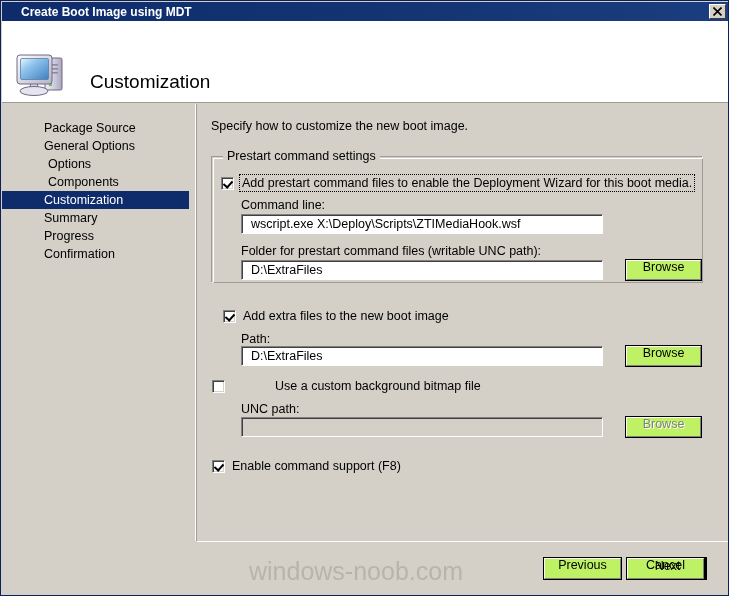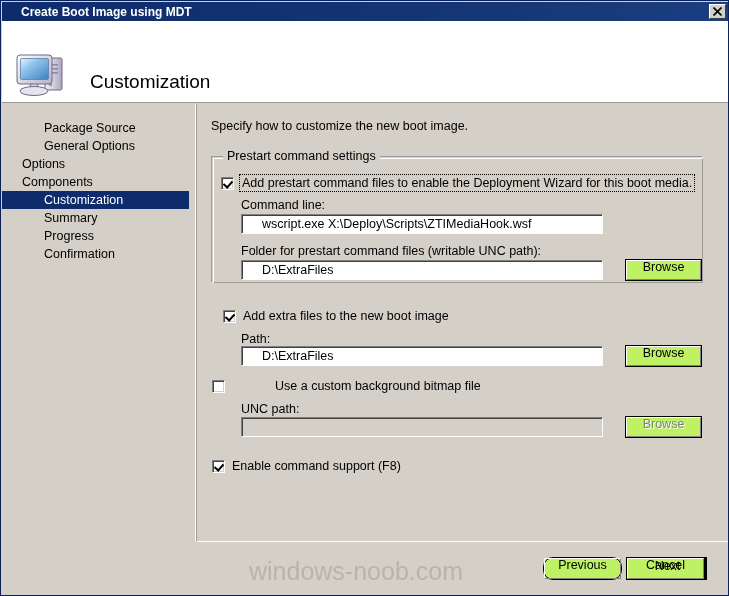--- a/index.html
+++ b/index.html
@@ -100,21 +100,21 @@
   }
   .nav-item {
     height: 18px;
     line-height: 18px;
     font-size: 12.5px;
     color: #000000;
     padding-left: 42px;
     white-space: nowrap;
     cursor: default;
   }
-  .nav-item.indent { padding-left: 20px; }
+  .nav-item.indent { padding-left: 46px; }
   .nav-item.selected {
     background: #0e2c6b;
     color: #ffffff;
     margin-right: 7px;
   }
 
   
   #content {
     position: absolute;
     left: 196px; top: 103px;
@@ -213,21 +213,21 @@
     position: absolute;
     box-sizing: border-box;
     background: #ffffff;
     border-top: 1px solid #808080;
     border-left: 1px solid #808080;
     border-right: 1px solid #ffffff;
     border-bottom: 1px solid #ffffff;
     box-shadow: inset 1px 1px 0 #404040;
     font-size: 12.5px;
     color: #000000;
-    padding-left: 20px;
+    padding-left: 9px;
     display: flex;
     align-items: center;
     white-space: nowrap;
     overflow: hidden;
     cursor: text;
   }
   .textbox.disabled {
     background: #d4d0c8;
     color: #808080;
   }
@@ -395,21 +395,21 @@
 
     <div class="cb-row" style="left:15px; top:355px;">
       <div class="cbox checked"></div>
       <div class="cb-label">Enable command support (F8)</div>
     </div>
 
   </div>
 
   <div id="footer-sep"></div>
   <div id="footer">
-    <div class="btn" style="left:541px; top:15px; width:79px; height:23px;border-radius:10px;">
+    <div class="btn" style="left:541px; top:15px; width:79px; height:23px;">
       <div class="face"></div>
         <span>Previous</span>
     </div>
     <div class="btn default" style="left:626px; top:15px; width:79px; height:23px;">
       <div class="face"></div>
         <span>Next</span>
     </div>
     <div class="btn" style="left:711px; top:15px; width:79px; height:23px; left:auto; right:24px;">
       <div class="face"></div>
         <span>Cancel</span>

